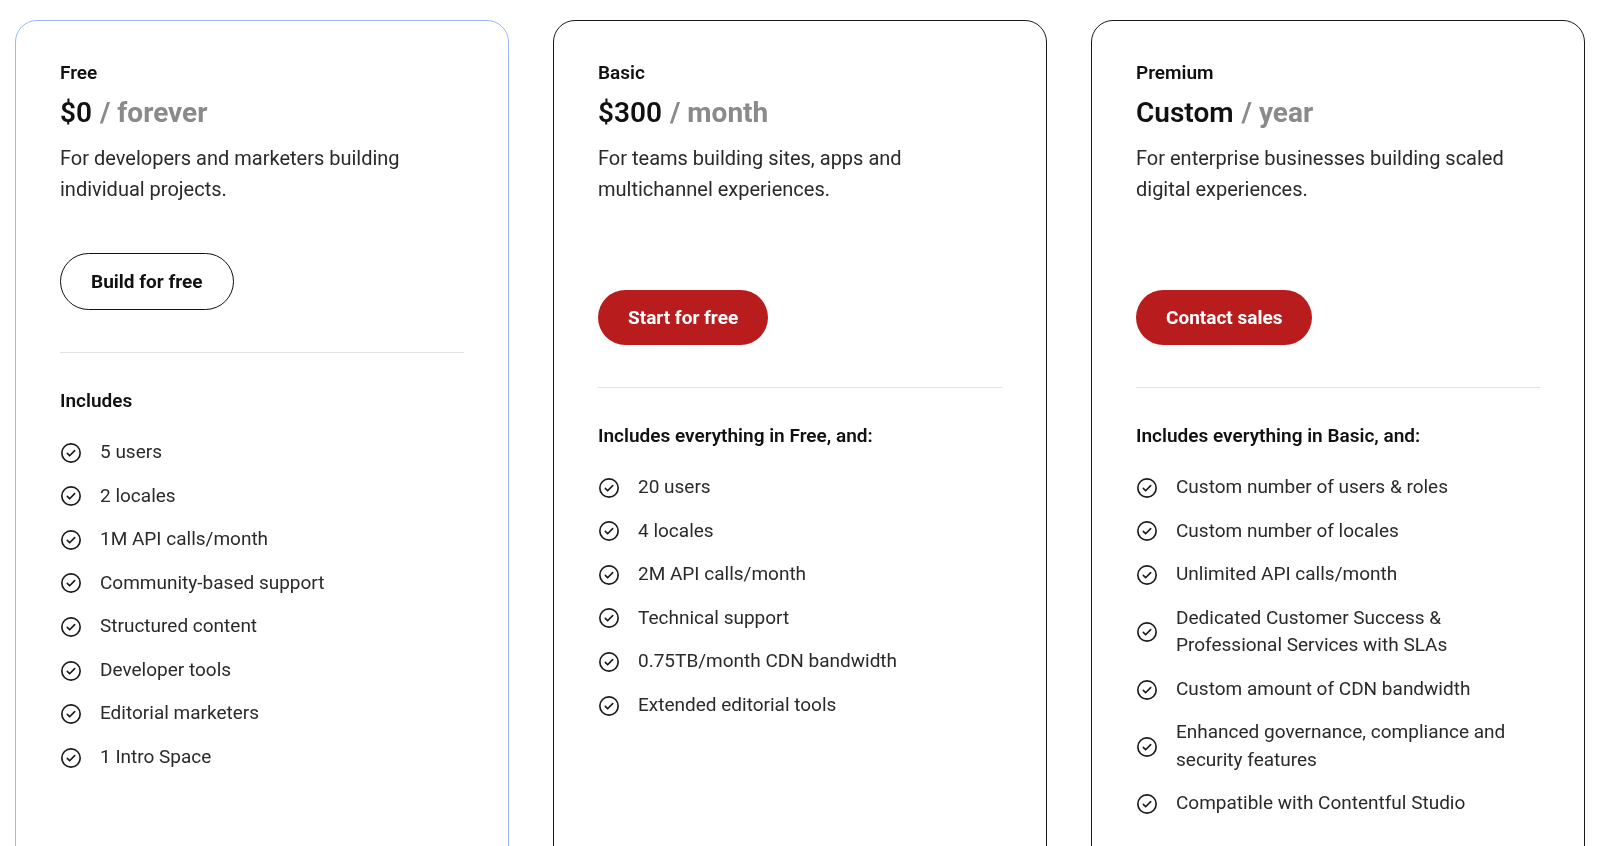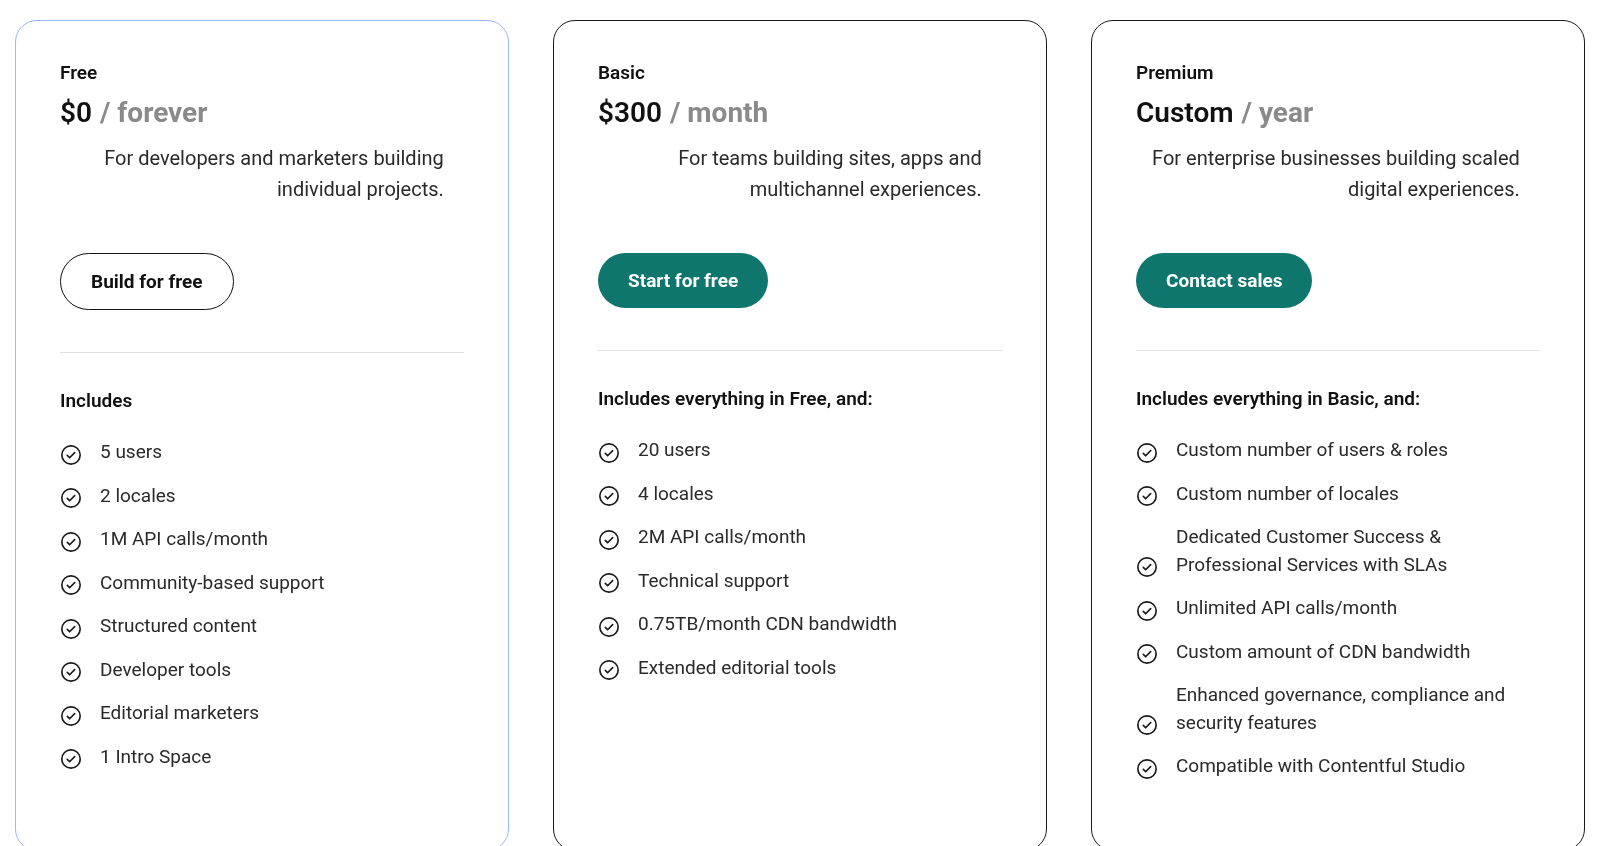--- a/index.html
+++ b/index.html
@@ -48,59 +48,59 @@
     font-size: 28px;
     color: #8a8a8a;
     font-weight: 700;
   }
   .plan-desc {
     font-size: 20px;
     line-height: 1.55;
     color: #2a2a2a;
     margin-bottom: 48px;
     max-width: 95%;
-    text-align: right;
   }
   .cta-button {
     display: inline-block;
     font-size: 19px;
     font-weight: 700;
     padding: 16px 30px;
     border-radius: 999px;
     cursor: pointer;
     border: none;
     font-family: inherit;
   }
   .cta-button.outline {
     background: #fff;
     color: #111;
     border: 1.5px solid #111;
   }
   .cta-button.filled {
-    background: #0f766e;
+    background: #b91c1c;
     color: #fff;
+    margin-top: 37px;
   }
   .divider {
     height: 1px;
     background: #e2e2e2;
     margin: 42px 0 36px 0;
   }
   .includes-heading {
     font-size: 19px;
     font-weight: 600;
     color: #111;
     margin-bottom: 26px;
     margin-top: 8px;
   }
   .feature-list {
     list-style: none;
   }
   .feature-item {
     display: flex;
-    align-items: flex-end;
+    align-items: center;
     gap: 18px;
     font-size: 19px;
     color: #2a2a2a;
     line-height: 1.45;
     margin-bottom: 16px;
   }
   .check-wrap {
     flex: 0 0 auto;
     width: 22px;
     height: 22px;
@@ -277,30 +277,30 @@
           </span>
           <span class="feature-text">Custom number of locales</span>
         </li>
         <li class="feature-item">
           <span class="check-wrap">
             <svg viewBox="0 0 24 24" fill="none" stroke="#1a1a1a" stroke-width="1.8">
               <circle cx="12" cy="12" r="10"></circle>
               <path d="M8 12.5l2.5 2.5L16 9.5" stroke-linecap="round" stroke-linejoin="round"></path>
             </svg>
           </span>
+          <span class="feature-text">Unlimited API calls/month</span>
+        </li>
+        <li class="feature-item">
+          <span class="check-wrap">
+            <svg viewBox="0 0 24 24" fill="none" stroke="#1a1a1a" stroke-width="1.8">
+              <circle cx="12" cy="12" r="10"></circle>
+              <path d="M8 12.5l2.5 2.5L16 9.5" stroke-linecap="round" stroke-linejoin="round"></path>
+            </svg>
+          </span>
           <span class="feature-text">Dedicated Customer Success &amp; Professional Services with SLAs</span>
-        </li>
-        <li class="feature-item">
-          <span class="check-wrap">
-            <svg viewBox="0 0 24 24" fill="none" stroke="#1a1a1a" stroke-width="1.8">
-              <circle cx="12" cy="12" r="10"></circle>
-              <path d="M8 12.5l2.5 2.5L16 9.5" stroke-linecap="round" stroke-linejoin="round"></path>
-            </svg>
-          </span>
-          <span class="feature-text">Unlimited API calls/month</span>
         </li>
         <li class="feature-item">
           <span class="check-wrap">
             <svg viewBox="0 0 24 24" fill="none" stroke="#1a1a1a" stroke-width="1.8">
               <circle cx="12" cy="12" r="10"></circle>
               <path d="M8 12.5l2.5 2.5L16 9.5" stroke-linecap="round" stroke-linejoin="round"></path>
             </svg>
           </span>
           <span class="feature-text">Custom amount of CDN bandwidth</span>
         </li>

